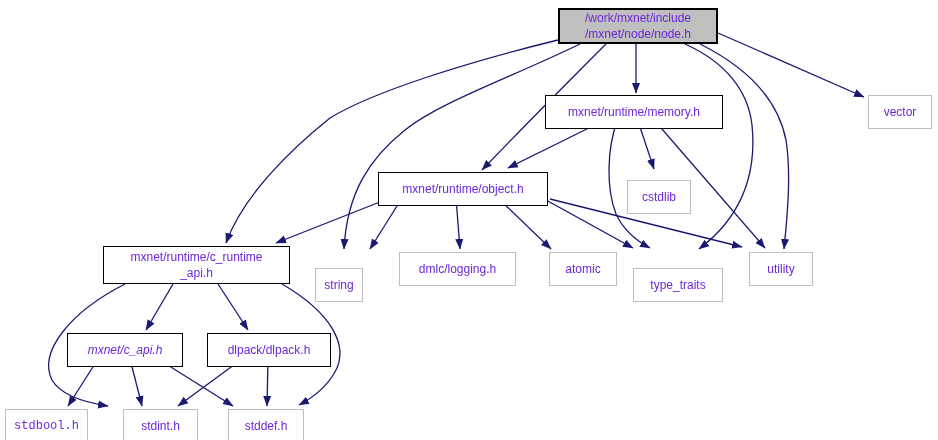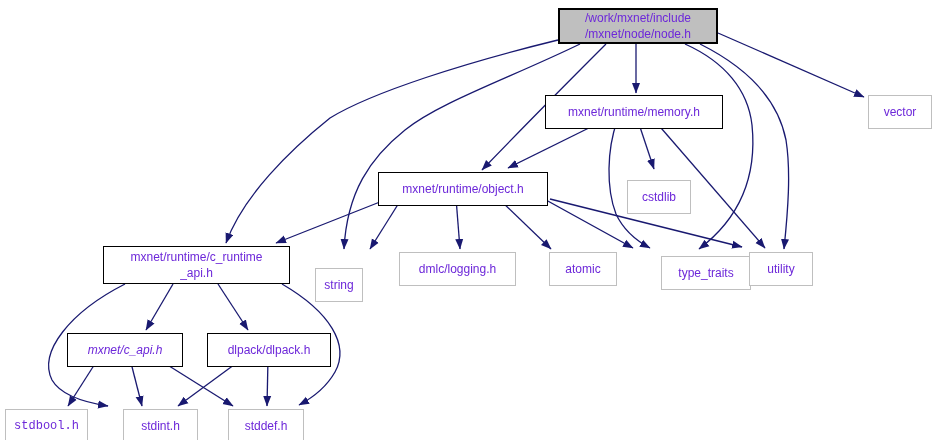--- a/index.html
+++ b/index.html
@@ -19,21 +19,21 @@
   
   .pos-node_h{left:558px;top:8px;width:160px;height:36px;}
   .pos-memory_h{left:545px;top:95px;width:178px;height:26px;}
   .pos-vector{left:868px;top:95px;width:64px;height:26px;}
   .pos-object_h{left:378px;top:172px;width:170px;height:26px;}
   .pos-cstdlib{left:627px;top:172px;width:64px;height:26px;margin-top:8px;}
   .pos-c_runtime_api_h{left:103px;top:246px;width:187px;height:38px;}
   .pos-string{left:315px;top:252px;width:48px;height:26px;margin-top:16px;}
   .pos-dmlc_logging_h{left:399px;top:252px;width:117px;height:26px;}
   .pos-atomic{left:541px;top:252px;width:68px;height:26px;margin-left:8px;}
-  .pos-type_traits{left:633px;top:256px;width:90px;height:26px;margin-left:28px;}
+  .pos-type_traits{left:633px;top:268px;width:90px;height:26px;}
   .pos-utility{left:749px;top:252px;width:64px;height:26px;}
   .pos-mxnet_c_api_h{left:67px;top:333px;width:116px;height:26px;font-style:italic;}
   .pos-dlpack_h{left:207px;top:333px;width:124px;height:26px;}
   .pos-stdbool_h{left:5px;top:409px;width:83px;height:26px;font-family:Liberation Mono, monospace;}
   .pos-stdint_h{left:110px;top:409px;width:75px;height:26px;margin-left:13px;}
   .pos-stddef_h{left:228px;top:409px;width:76px;height:26px;}
   .edge{fill:none;stroke:#191970;stroke-width:1.3px;}
 </style>
 </head>
 <body>

